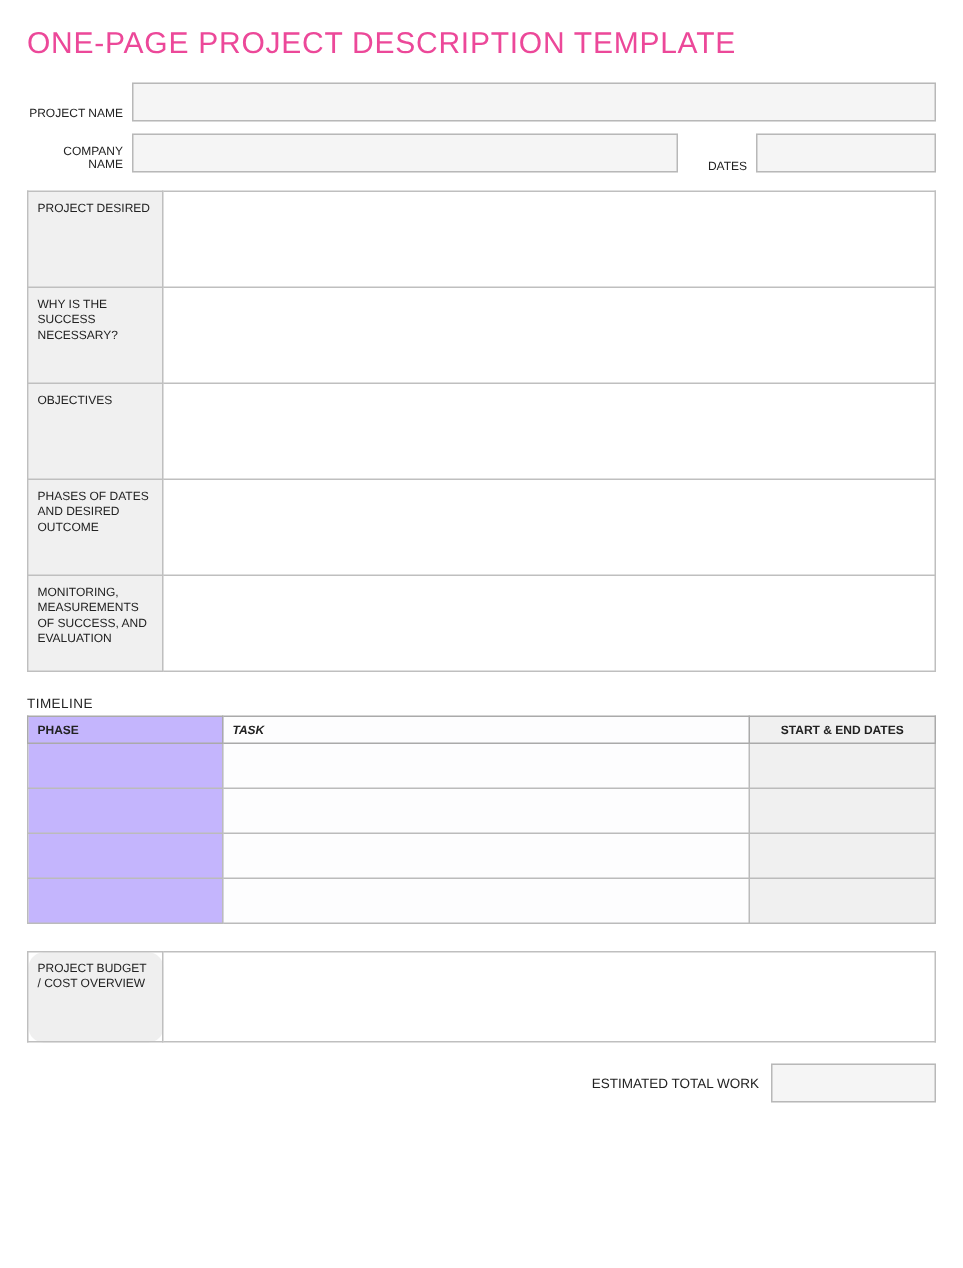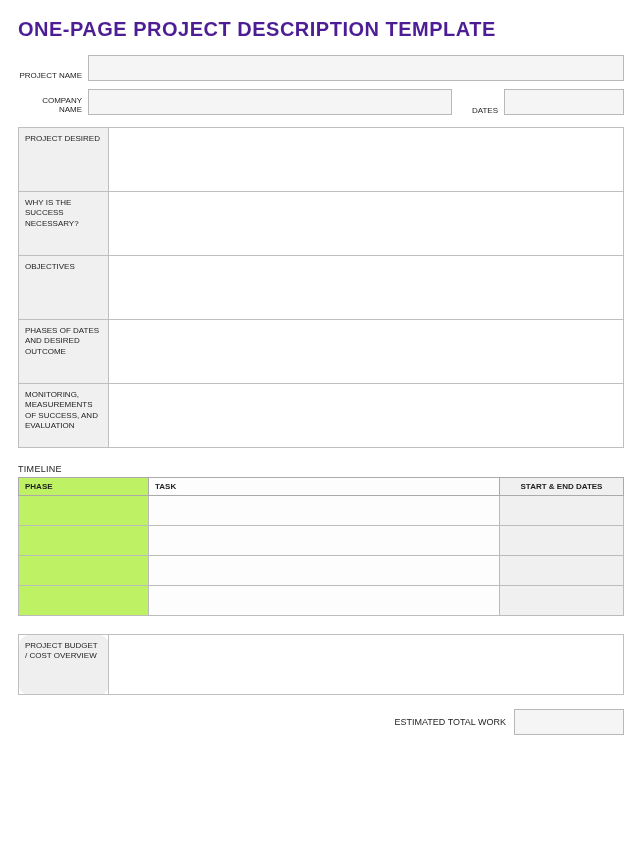--- a/index.html
+++ b/index.html
@@ -6,22 +6,22 @@
   body {
     font-family: "Century Gothic", "Avant Garde", Arial, sans-serif;
     background: #fff;
     width: 642px;
     padding: 18px 18px 20px 18px;
     font-size: 9px;
     color: #222;
   }
   h1 {
     font-size: 20px;
-    font-weight: bold;
-    color: #4c1d95;
+    font-weight: normal;
+    color: #ec4899;
     letter-spacing: 0.5px;
     margin-bottom: 14px;
   }
   .form-row {
     display: flex;
     align-items: flex-end;
     margin-bottom: 8px;
   }
   .mini-label {
     width: 70px;
@@ -86,22 +86,22 @@
     border: 1px solid #aaa;
     padding: 4px 6px;
     text-align: left;
   }
   .timeline-table th.center { text-align: center; }
   .timeline-table td {
     border: 1px solid #bbb;
     height: 30px;
     padding: 4px;
   }
-  .timeline-table .col-phase { width: 130px; background: #bef264; }
-  .timeline-table .col-task { background: #fdfdfe; }
+  .timeline-table .col-phase { width: 130px; background: #c4b5fd; }
+  .timeline-table .col-task { background: #fdfdfe; font-style: italic; }
   .timeline-table .col-dates { width: 124px; background: #f0f0f0; }
 
   .budget-table {
     width: 100%;
     border-collapse: collapse;
     margin-top: 18px;
   }
   .budget-table td {
     border: 1px solid #bfbfbf;
     vertical-align: top;

